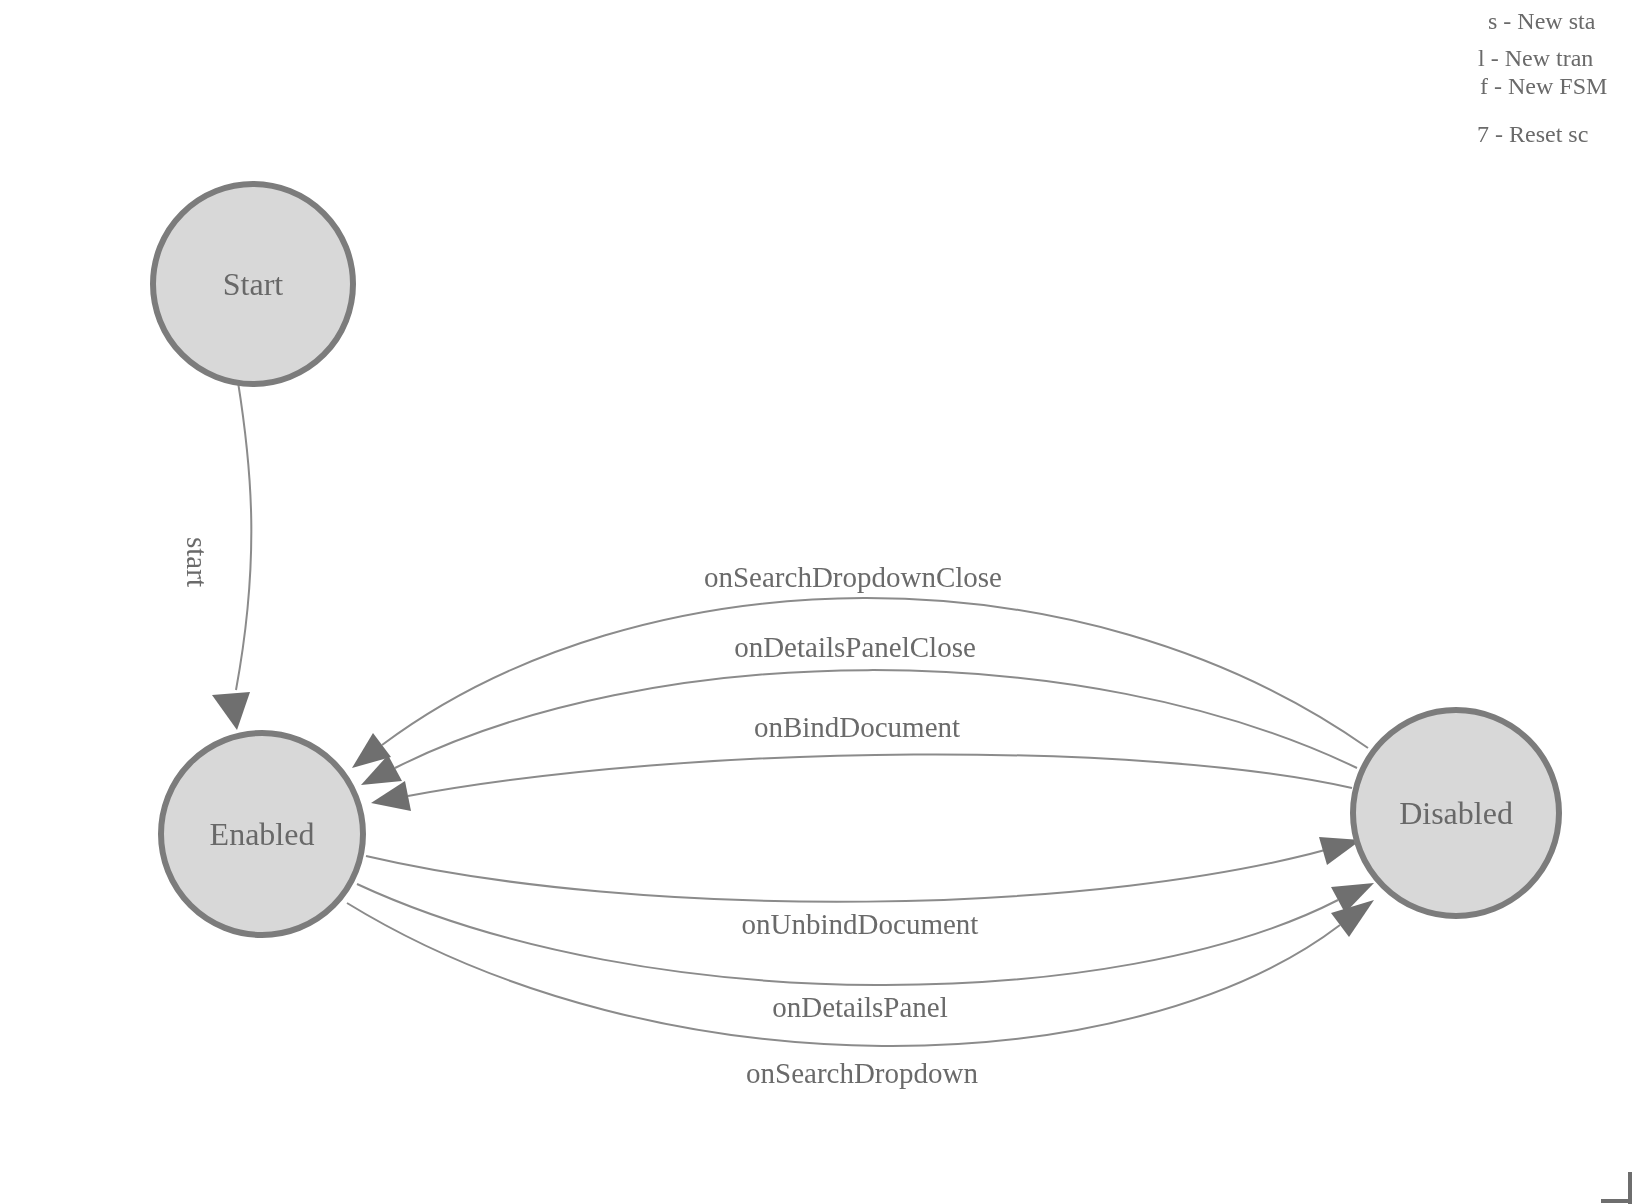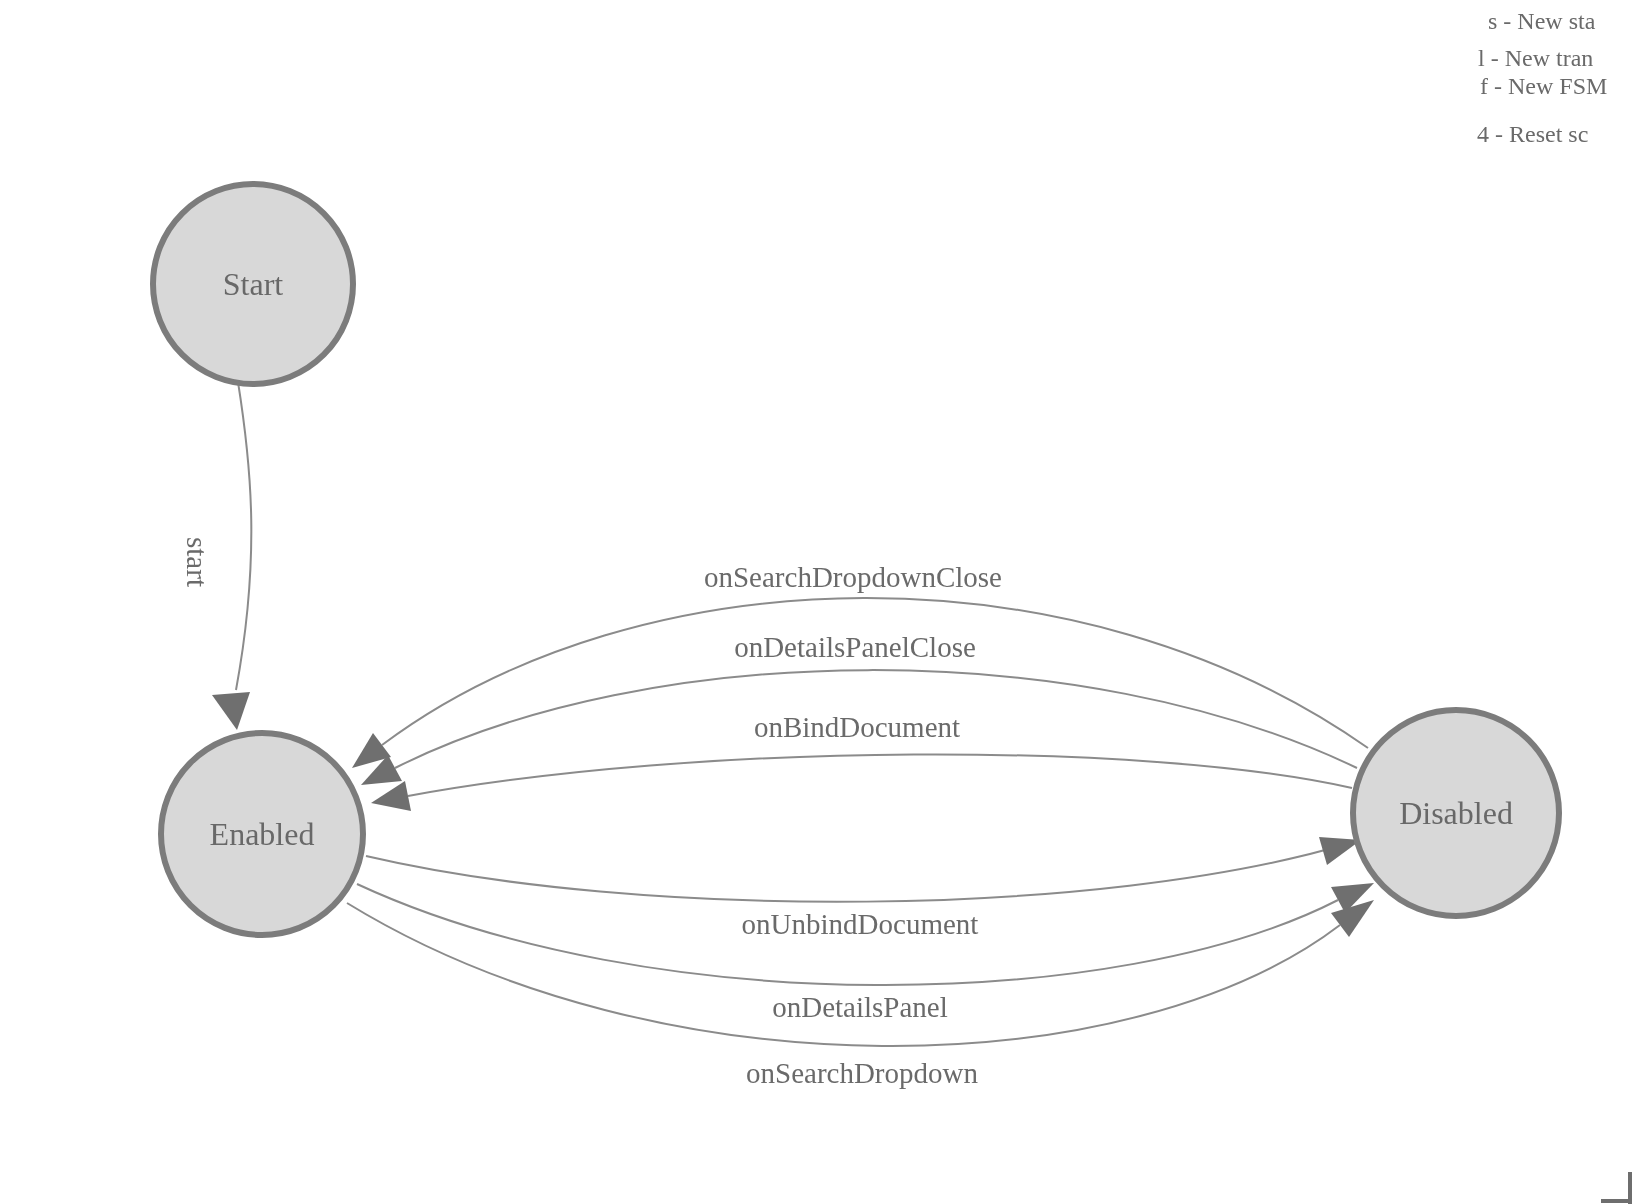--- a/index.html
+++ b/index.html
@@ -97,14 +97,14 @@
   <g>
     <rect x="1628" y="1172" width="4" height="32" fill="#6e6e6e"></rect>
     <rect x="1601" y="1199" width="31" height="4" fill="#6e6e6e"></rect>
   </g>
 </svg>
 
 <div>
   <div class="help-line" style="left:1488px; top:3px;">s - New sta</div>
   <div class="help-line" style="left:1478px; top:40px;">l - New tran</div>
   <div class="help-line" style="left:1480px; top:68px;">f - New FSM</div>
-  <div class="help-line" style="left:1477px; top:116px;">4 - Reset sc</div>
+  <div class="help-line" style="left:1477px; top:116px;">7 - Reset sc</div>
 </div>
 
 </body></html>

